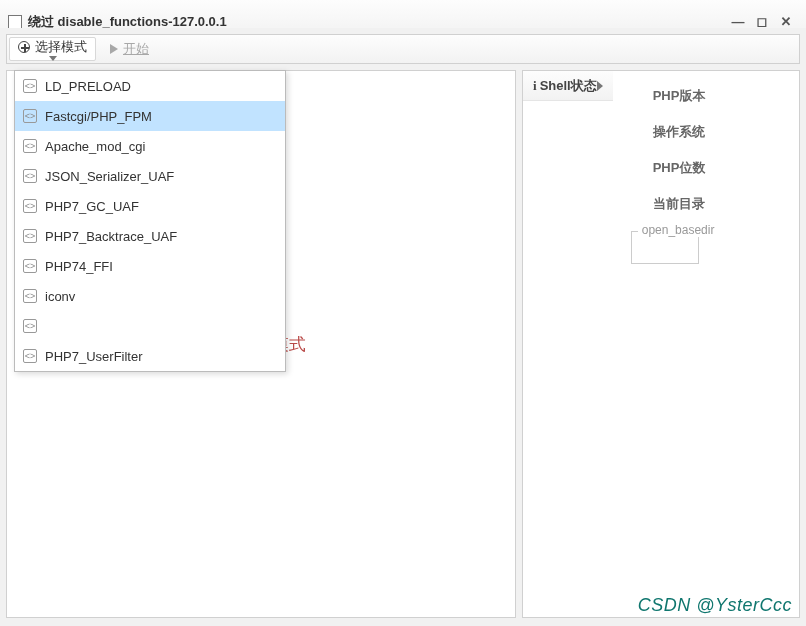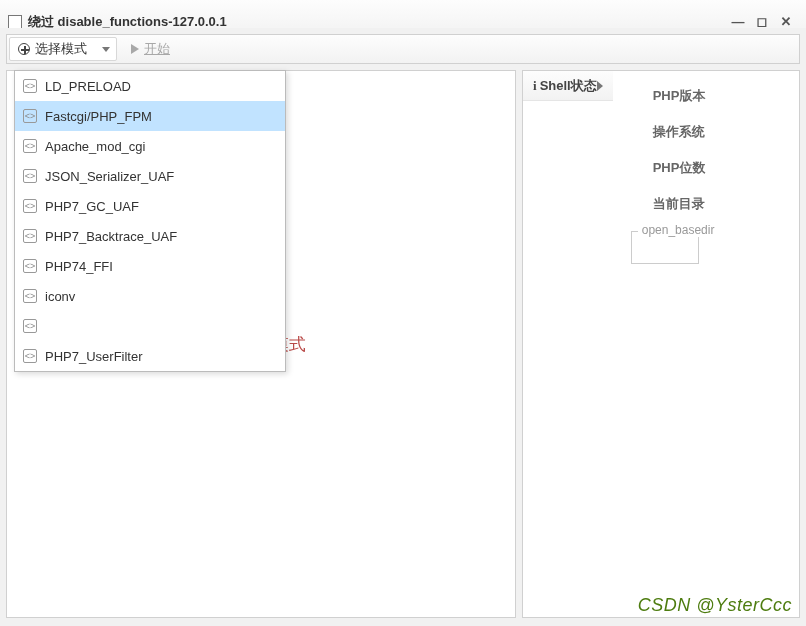--- a/index.html
+++ b/index.html
@@ -51,20 +51,21 @@
     display: flex;
     align-items: stretch;
     padding: 2px;
   }
   .tb-group {
     display: flex;
     align-items: center;
     background: #fff;
     border: 1px solid #d8d8d8;
     border-radius: 2px;
+    flex-direction: column;
   }
   .tb-btn {
     display:flex; align-items:center;
     padding: 0 8px;
     height: 24px;
     cursor: pointer;
     color: #333;
   }
   .tb-btn.disabled { color: #a8a8a8; cursor: default; text-decoration: underline; }
   .tb-sep {
@@ -135,20 +136,21 @@
     width:0;height:0;
     border-top:5px solid transparent;
     border-bottom:5px solid transparent;
     border-left:6px solid #777;
   }
   .right-body{
     padding: 16px 12px;
     color:#666;
     font-weight:bold;
     font-size:13px;
+    text-align:center;
   }
   .rb-row{ margin-bottom: 18px; padding-left: 28px; }
   .fieldset{
     border:1px solid #ccc;
     margin: 0 6px 12px 6px;
     padding: 10px 6px 6px 6px;
     position:relative;
     height: 33px;
   }
   .fieldset .legend{
@@ -187,21 +189,21 @@
     border:1px solid #999;
     margin-right:8px;
     font-size:9px;
     display:flex;align-items:center;justify-content:center;
     color:#888;
     border-radius:2px;
   }
   .watermark{
     position:absolute;
     right:14px; bottom:10px;
-    color:#4d7c0f;
+    color:#0f766e;
     font-size:18px;
     font-style:italic;
     letter-spacing:0.5px;
   }
 </style>
 </head>
 <body>
 
 <div class="titlebar">
   <span class="app-icon"></span>

